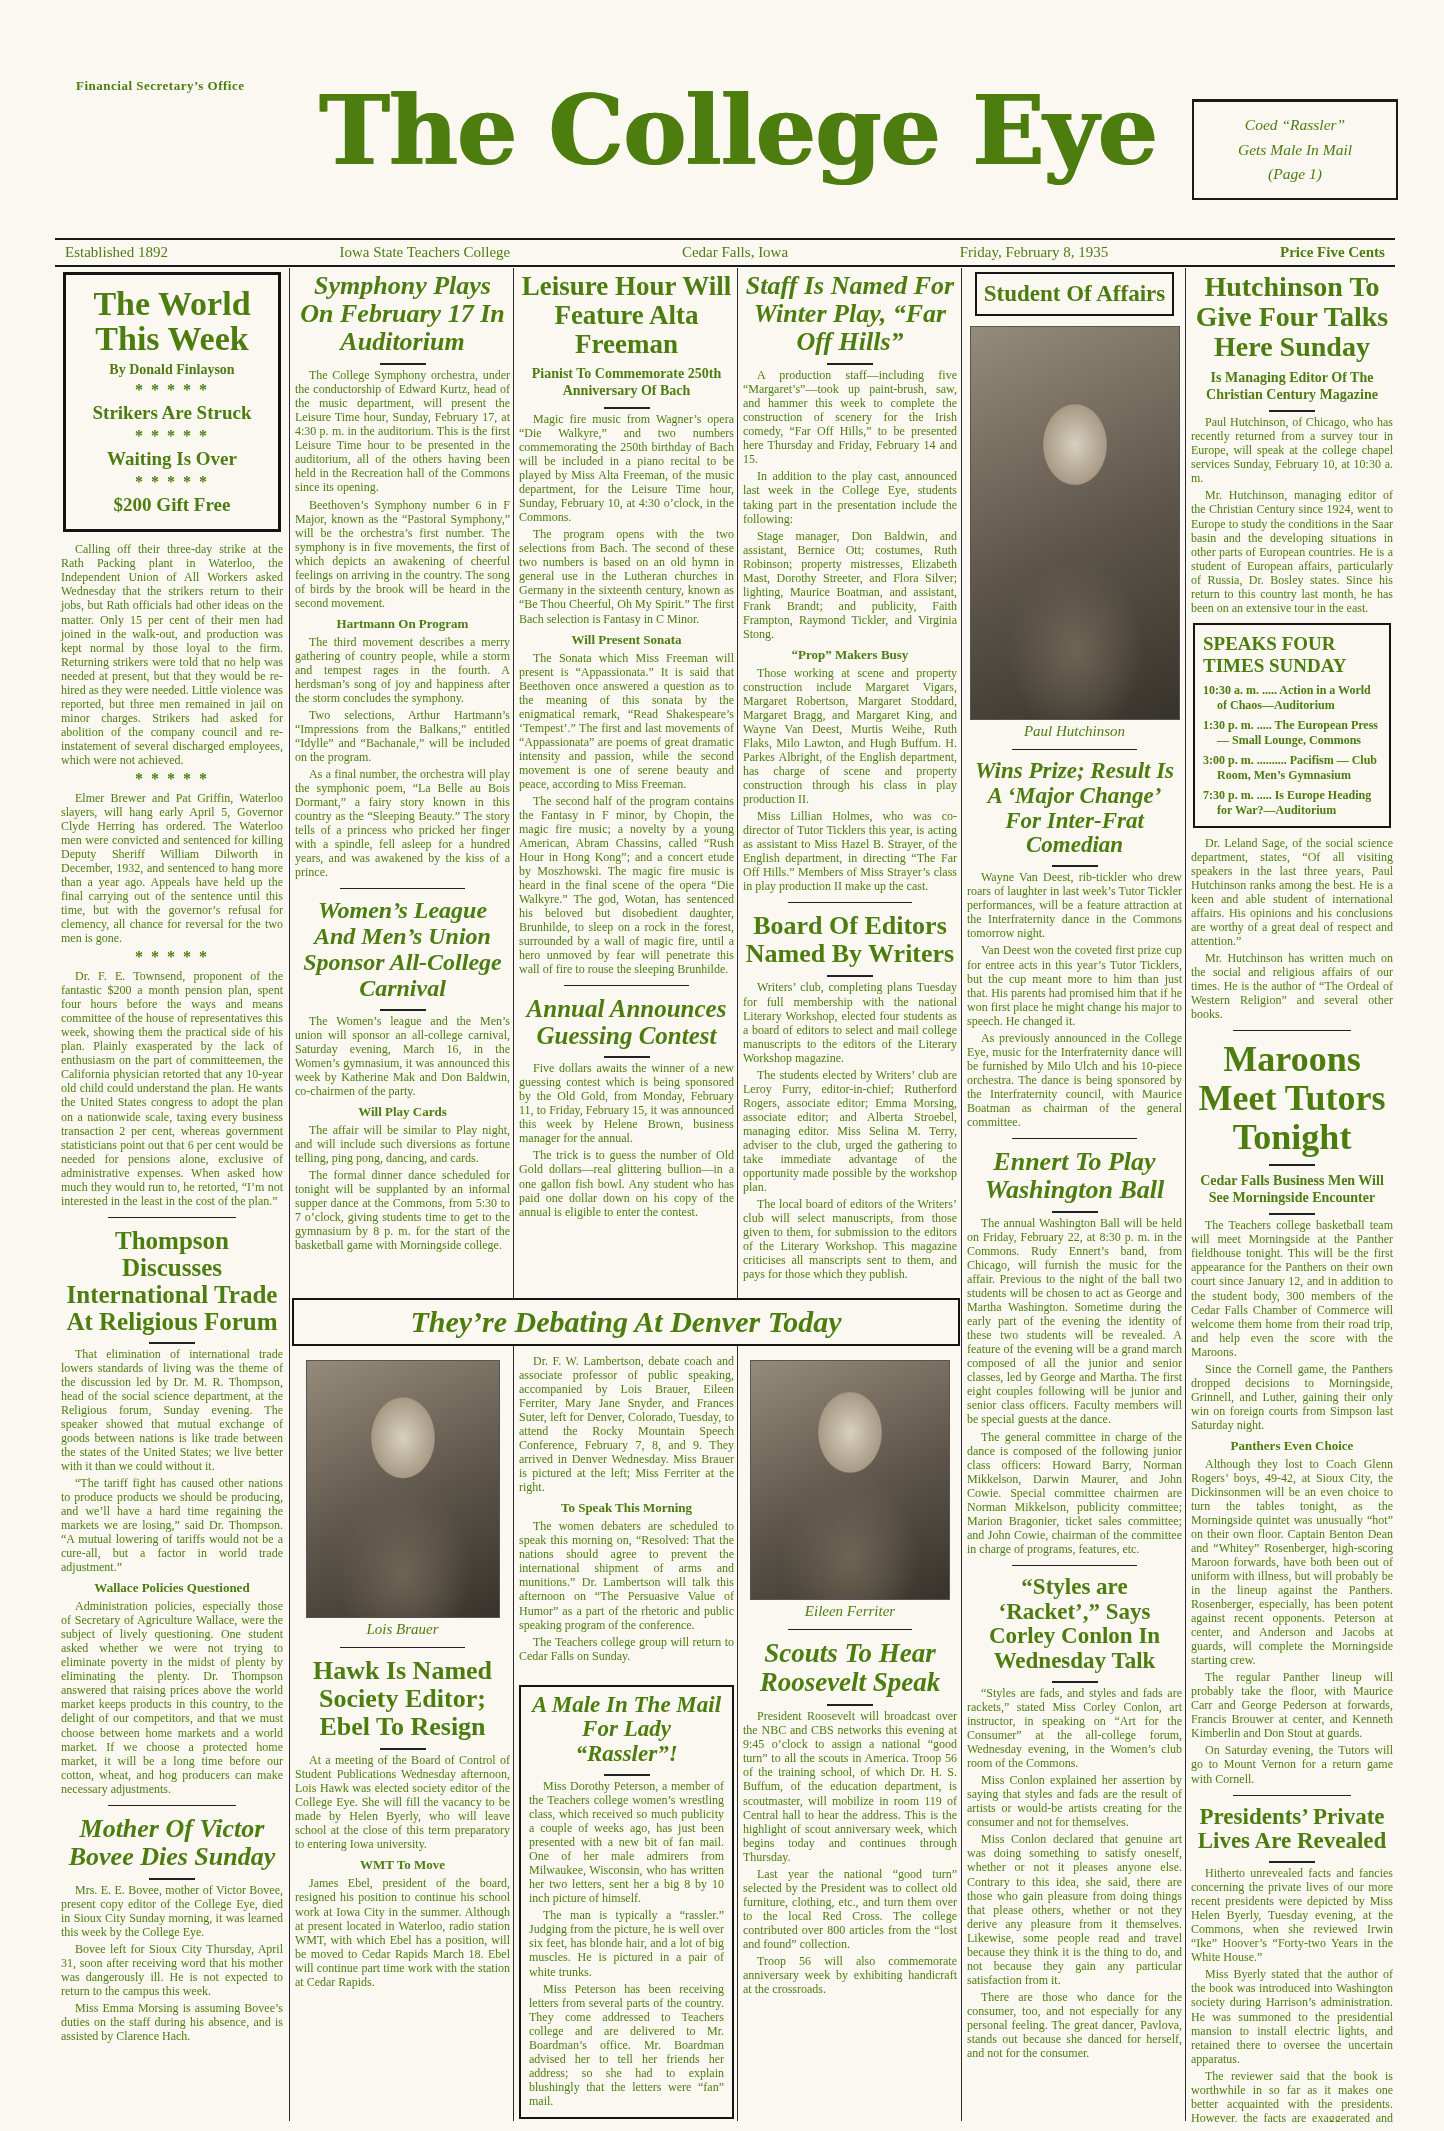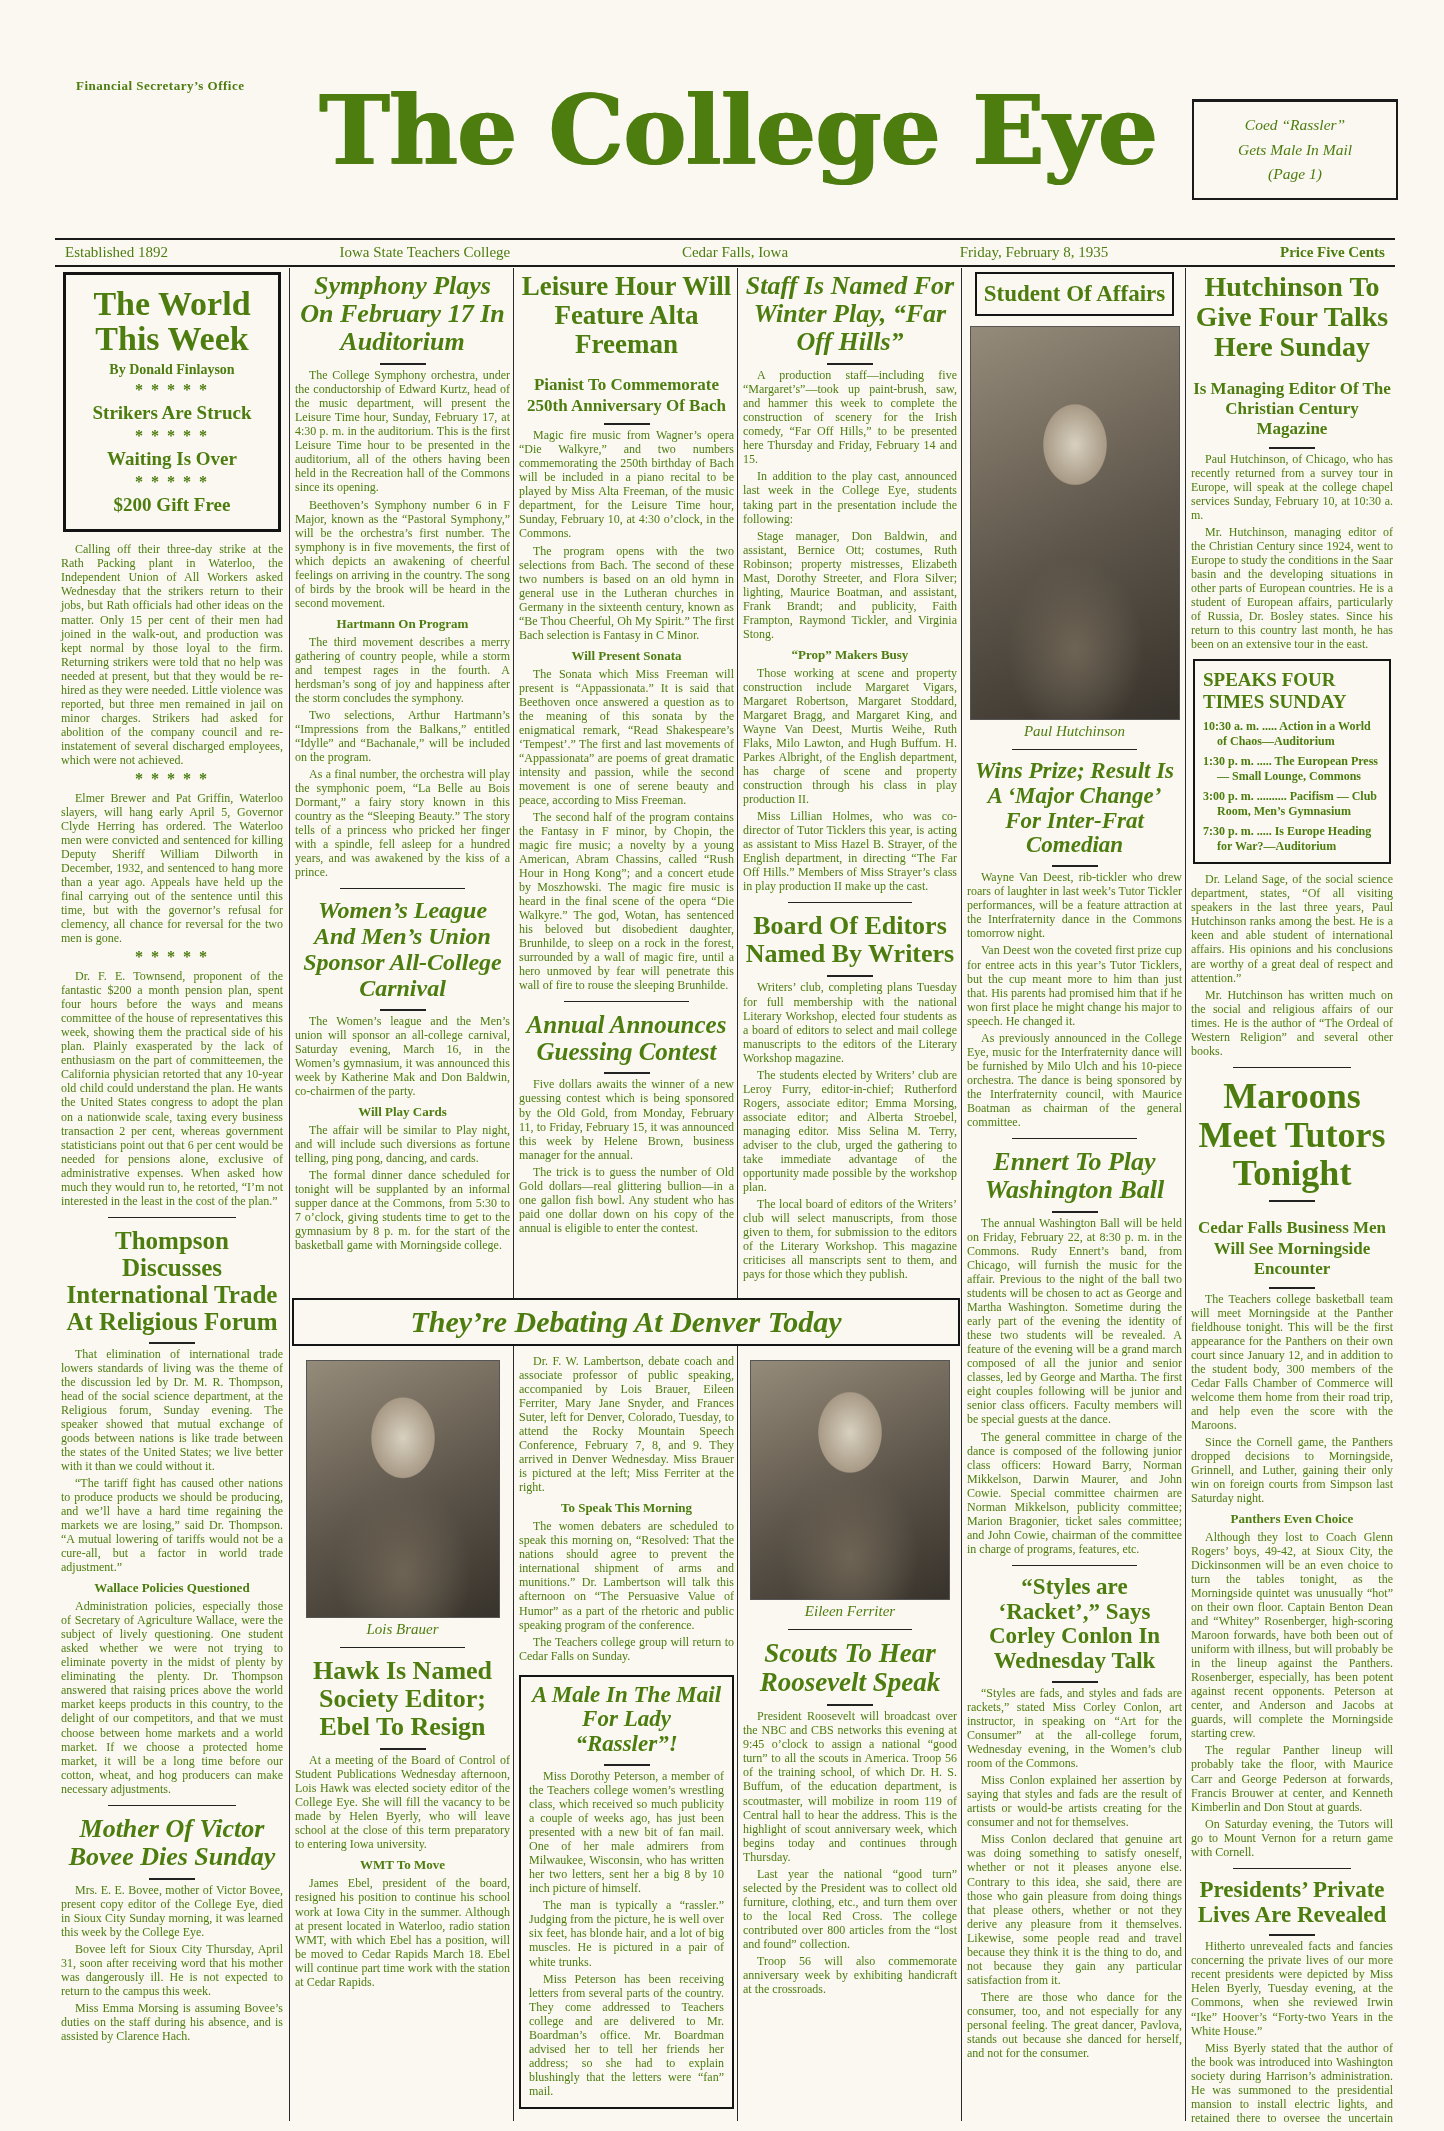--- a/index.html
+++ b/index.html
@@ -19,21 +19,21 @@
             border-top:2.5px solid #1b1b1b;border-bottom:2px solid #1b1b1b;
             display:flex;justify-content:space-between;align-items:center;
             padding:4px 10px;font-size:15px;}
   .dateline .price{font-weight:bold;}
   
   .vrule{position:absolute;top:268px;height:1853px;width:1px;background:#2a2a2a;}
   .col{position:absolute;box-sizing:border-box;padding:0 3px;overflow:hidden;}
   .head{font-weight:bold;text-align:center;line-height:1.08;margin:8px 2px 2px;}
   .it{font-style:italic;}
   .rule::after{content:"";display:block;width:46px;border-top:2px solid #222;margin:7px auto 3px;}
-  .deck{font-weight:bold;text-align:center;font-size:17px;line-height:1.2;margin:16px 0 2px;}
+  .deck{font-weight:bold;text-align:center;font-size:14px;line-height:1.2;margin:7px 0 2px;}
   .para{font-size:12px;line-height:1.17;text-align:justify;text-indent:14px;margin:0 0 3px;}
   .subhead{font-size:13px;font-weight:bold;text-align:center;margin:6px 0 3px;}
   .stars{text-align:center;font-weight:bold;margin:3px 0;letter-spacing:2px;}
   .stars::before{content:"*  *  *  *  *";}
   .asep{border-top:1.5px solid #222;width:58%;margin:9px auto;}
   
   .worldbox{border:3px solid #141414;padding:10px 6px 12px;margin:2px 2px 10px;text-align:center;}
   .wtitle{font-size:34px;font-weight:bold;line-height:1.02;margin:2px 0 6px;}
   .byline{font-size:14px;font-weight:bold;margin-bottom:2px;}
   .whead{font-size:19px;font-weight:bold;margin:1px 0;}
@@ -42,21 +42,21 @@
          padding:7px 2px;margin:2px 8px 10px;}
   .schedbox{border:2px solid #141414;padding:8px 8px 3px;margin:8px 2px;}
   .schedtitle{font-weight:bold;font-size:19px;margin-bottom:6px;}
   .sched{font-size:12px;font-weight:bold;line-height:1.25;text-align:left;
          text-indent:-14px;padding-left:14px;margin:0 0 5px;}
   .banner{position:absolute;left:292px;top:1298px;width:668px;height:48px;z-index:3;
           border:2.5px solid #141414;background:#faf8f1;box-sizing:border-box;
           display:flex;align-items:center;justify-content:center;}
   .bannertext{font-size:30px;font-weight:bold;font-style:italic;}
   .mailbox{border:2px solid #141414;background:#faf8f1;position:relative;z-index:2;
-           padding:6px 8px 6px;margin:12px 0 0;}
+           padding:6px 8px 6px;margin:22px 0 0;}
   
   .photo{margin:6px auto 3px;border:1px solid #555;
      background:
        radial-gradient(ellipse 52px 66px at 50% 30%, #d8d0c0 0%, #a89a86 60%, rgba(0,0,0,0) 62%),
        radial-gradient(ellipse 95px 125px at 50% 82%, #6e6455 0%, rgba(0,0,0,0) 72%),
        linear-gradient(155deg, #958b7a 0%, #5d554a 55%, #37322b 100%);}
   .photo.paul{width:208px;height:392px;}
   .photo.lois{width:192px;height:256px;}
   .photo.eileen{width:198px;height:238px;}
   .caption{text-align:center;font-style:italic;font-size:15px;margin:2px 0 4px;}

